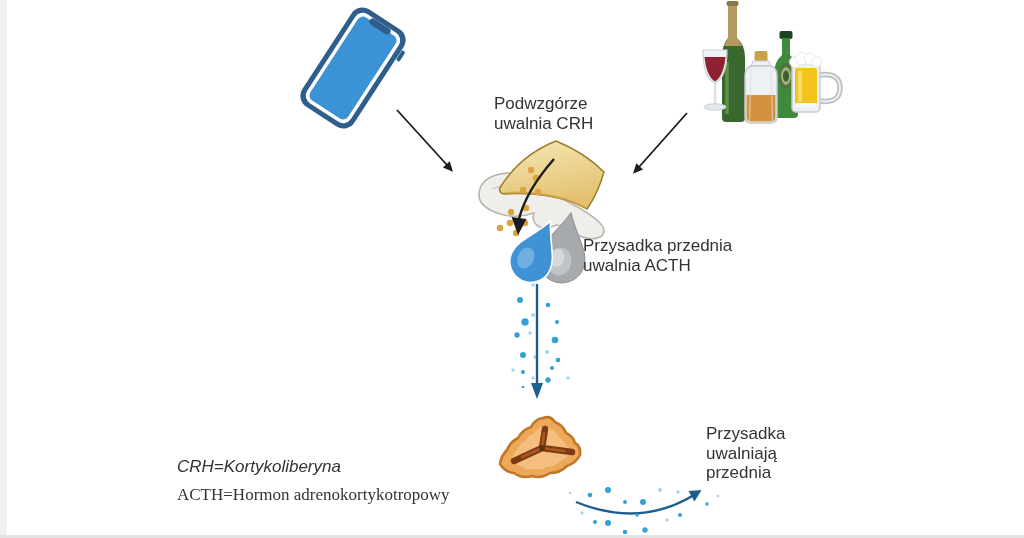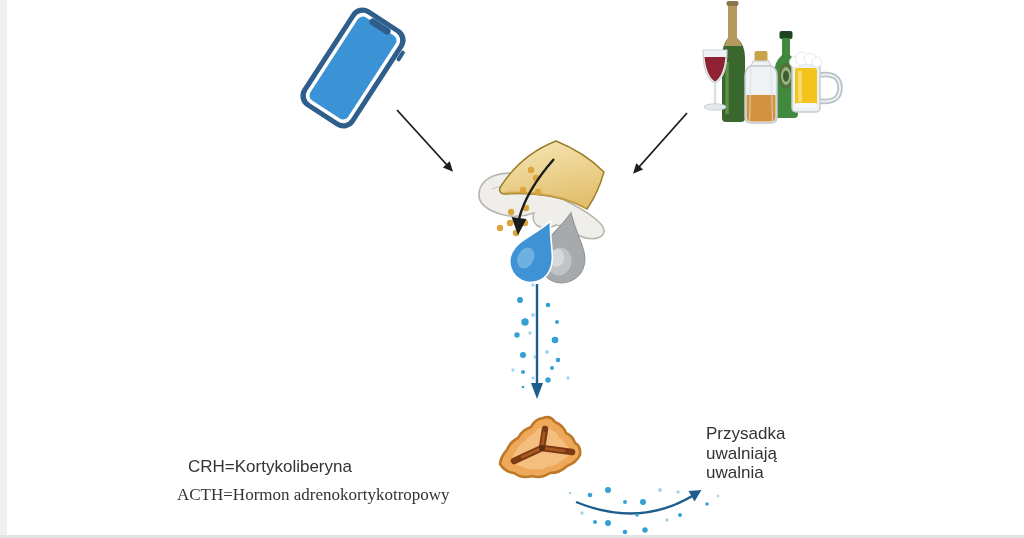--- a/index.html
+++ b/index.html
@@ -101,20 +101,24 @@
     </svg>
   </div>
 
   <div class="abs" style="left:623px;top:103px;">
     <svg width="80" height="85" viewBox="0 0 80 85">
       <path d="M64,10 L16,64" class="c-black-arrow" stroke-width="1.8"></path>
       <path d="M10,70.7 L13.3,60.2 L20.1,66.4 Z" class="c-black-head"></path>
     </svg>
   </div>
 
+  <div class="label" style="left:494px;top:94px;">
+    <div>Podwzgórze</div>
+    <div>uwalnia CRH</div>
+  </div>
 
   <div class="abs" style="left:470px;top:133px;">
     <svg width="150" height="160" viewBox="0 0 150 160">
       <defs>
         <linearGradient id="tanGrad" x1="0" y1="0" x2="0.3" y2="1">
           <stop offset="0" stop-color="#f6e7b6"></stop>
           <stop offset="1" stop-color="#e3c170"></stop>
         </linearGradient>
       </defs>
       <path d="M9,64 Q8,48 26,42 Q42,37 56,45 Q78,56 100,70 Q120,80 130,90 Q138,99 130,104 Q120,109 104,100 Q94,93 86,92 Q76,98 68,93 Q61,88 64,80 Q48,86 30,81 Q11,75 9,64 Z" fill="#efeeea" stroke="#b8b6ae" stroke-width="1.6"></path>
@@ -140,20 +144,24 @@
         <ellipse cx="-2" cy="8" rx="12" ry="14" fill="#c3c6c8" opacity="0.9"></ellipse>
         <ellipse cx="-5" cy="5" rx="7" ry="9" fill="#d8dadb" opacity="0.9"></ellipse>
       </g>
       <g transform="translate(63,124) rotate(26)">
         <path d="M0,-40 C9,-19 21,-9 21,5 A21,21 0 1 1 -21,5 C-21,-9 -9,-19 0,-40 Z" class="c-pit-blue" stroke="#ffffff" stroke-width="1.6"></path>
         <ellipse cx="-6" cy="4" rx="8" ry="11" fill="#77b5e2" opacity="0.85"></ellipse>
       </g>
     </svg>
   </div>
 
+  <div class="label" style="left:583px;top:236px;">
+    <div>Przysadka przednia</div>
+    <div>uwalnia ACTH</div>
+  </div>
 
   <div class="abs" style="left:488px;top:278px;">
     <svg width="115" height="128" viewBox="0 0 115 128">
       <path d="M49,6 L49,107" class="c-blue-arrow" stroke-width="2.4"></path>
       <path d="M43,105 L49,121 L55,105 Z" class="c-blue-head"></path>
       <g>
         <circle class="c-dot-light" cx="45" cy="7" r="1.7"></circle>
         <circle class="c-dot" cx="32" cy="22" r="3"></circle>
         <circle class="c-dot" cx="60" cy="27" r="2.3"></circle>
         <circle class="c-dot-light" cx="45" cy="37" r="2"></circle>
@@ -183,21 +191,21 @@
       <path d="M57,12 Q64,9 69,16 Q77,19 80,27 Q87,30 89,37 Q95,40 94,49 Q90,57 81,60 Q74,67 64,67 Q55,73 46,70 Q36,73 28,67 Q19,66 14,58 Q15,50 21,44 Q24,36 32,32 Q36,24 45,21 Q49,13 57,12 Z" transform="translate(56,44) scale(0.72) translate(-56,-44)" fill="#f4c083" opacity="0.9"></path>
       <path d="M56,42 L59,23 M56,42 L28,55 M56,42 L86,46" stroke="#7e3a12" stroke-width="6.5" stroke-linecap="round" fill="none"></path>
       <path d="M56,42 L58,27 M56,42 L36,51 M56,42 L78,45" stroke="#a85a20" stroke-width="2.5" stroke-linecap="round" fill="none"></path>
       <circle cx="56" cy="42" r="3" fill="#5e2d0e"></circle>
     </svg>
   </div>
 
   <div class="label" style="left:706px;top:424px;">
     <div>Przysadka</div>
     <div>uwalniają</div>
-    <div>uwalnia</div>
+    <div>przednia</div>
   </div>
 
   <div class="abs" style="left:552px;top:468px;">
     <svg width="178" height="70" viewBox="0 0 178 70">
       <path d="M24,34 Q88,60 142,27" class="c-blue-arrow" stroke-width="2.4"></path>
       <path d="M149.5,22 L142.5,33.5 L136.5,23 Z" class="c-blue-head"></path>
       <g>
         <circle class="c-dot-light" cx="18" cy="25" r="1.3"></circle>
         <circle class="c-dot" cx="38" cy="27" r="2.3"></circle>
         <circle class="c-dot" cx="56" cy="22" r="3"></circle>
@@ -213,16 +221,16 @@
         <circle class="c-dot" cx="128" cy="47" r="2"></circle>
         <circle class="c-dot-light" cx="30" cy="45" r="1.7"></circle>
         <circle class="c-dot" cx="85" cy="47" r="1.7"></circle>
         <circle class="c-dot-light" cx="108" cy="42" r="1.3"></circle>
         <circle class="c-dot" cx="155" cy="36" r="1.7"></circle>
         <circle class="c-dot-light" cx="166" cy="28" r="1.3"></circle>
       </g>
     </svg>
   </div>
 
-  <div class="legend-line" style="left:188px;top:457px;">CRH=Kortykoliberyna</div>
+  <div class="legend-line" style="left:177px;top:457px;font-style:italic;">CRH=Kortykoliberyna</div>
   <div class="legend-line" style="left:177px;top:485px;font-family:Liberation Serif, serif;">ACTH=Hormon adrenokortykotropowy</div>
 
 </div>
 
 </body></html>

